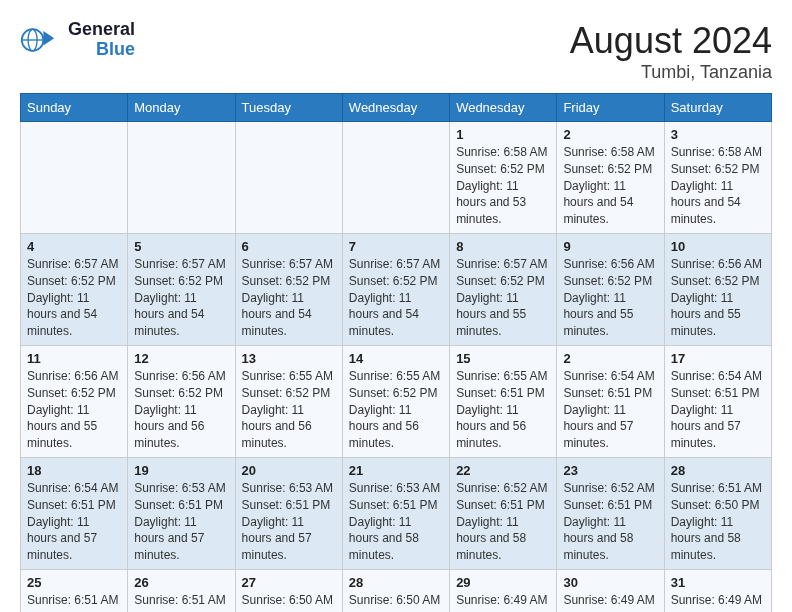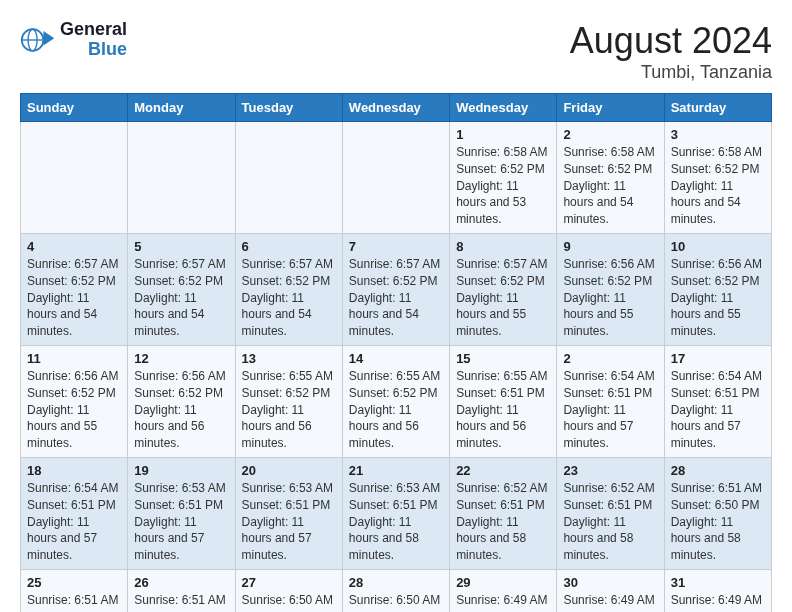--- a/index.html
+++ b/index.html
@@ -12,21 +12,21 @@
     }
     .header {
       display: flex;
       justify-content: space-between;
       align-items: flex-start;
       margin-bottom: 10px;
     }
     .logo {
       display: flex;
       align-items: center;
-      gap: 4px;
+      gap: 12px;
     }
     .logo-text {
       display: flex;
       flex-direction: column;
       font-size: 18px;
       font-weight: bold;
       color: #1a1a2e;
       line-height: 1.1;
     }
     .logo-text span.blue { color: #2a7abf; text-align: right; }
@@ -51,21 +51,21 @@
       width: 100%;
       border-collapse: collapse;
       table-layout: fixed;
     }
     thead th {
       background-color: #2a7abf;
       color: #fff;
       text-align: left;
       padding: 6px 6px;
       font-size: 13px;
-      font-weight: bold;
+      font-weight: normal;
       border: 1px solid #1a60a0;
     }
     tbody td {
       vertical-align: top;
       padding: 5px 6px;
       font-size: 11px;
       color: #222;
       border: 1px solid #ccc;
       height: 80px;
     }

